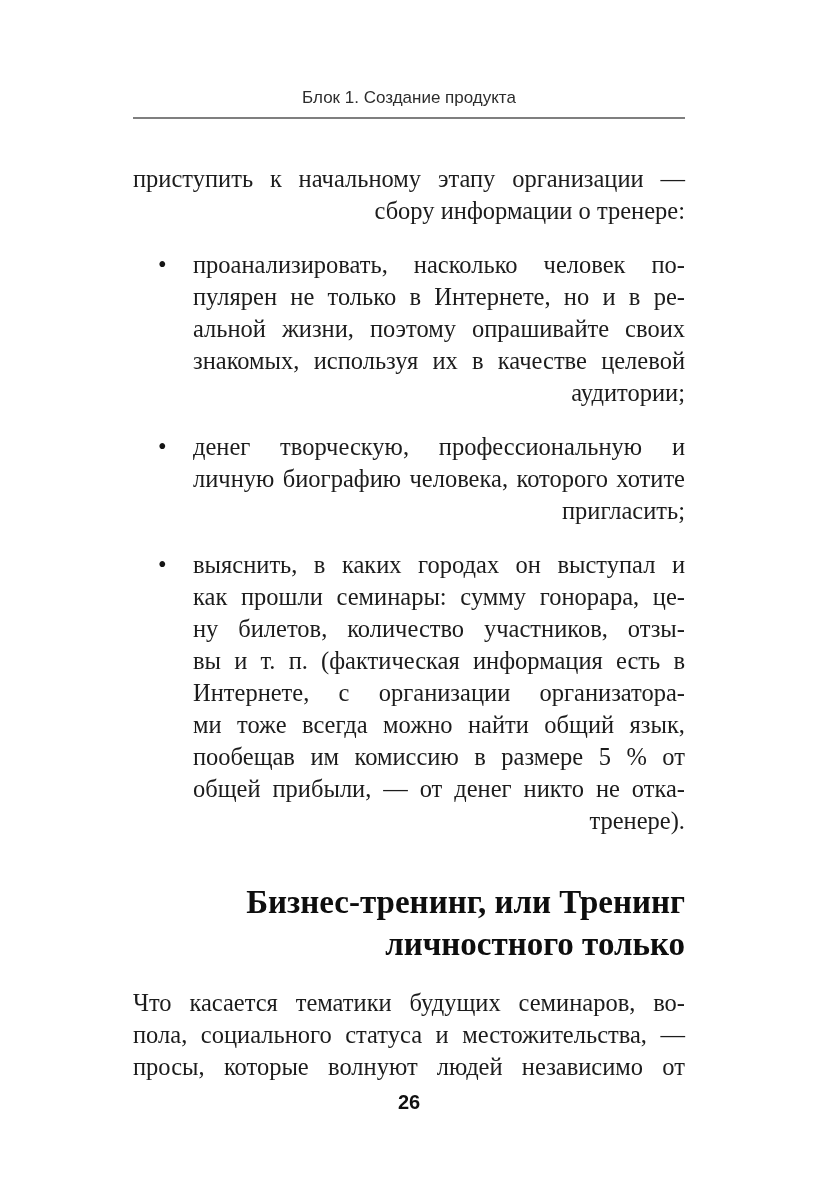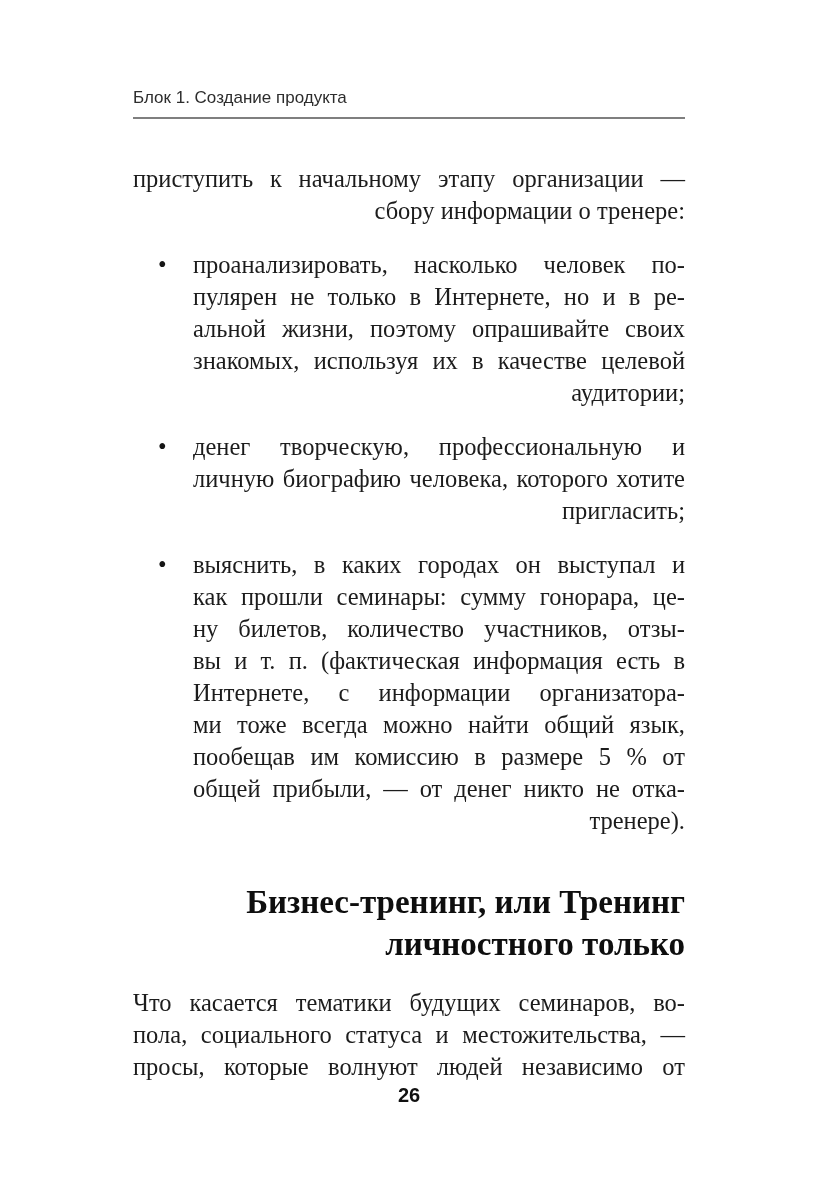--- a/index.html
+++ b/index.html
@@ -12,21 +12,21 @@
     box-sizing: border-box;
     width: 815px; height: 1200px;
     padding: 88px 130px 0 133px;
     color: #1c1c1c;
     overflow: hidden;
   }
   .running-header {
     font-family: "Liberation Sans", sans-serif;
     font-size: 17px;
     line-height: 20px;
-    text-align: left;
+    text-align: center;
     color: #2d2d2d;
     padding-bottom: 9px;
   }
   .header-rule {
     height: 2px;
     background: #7f7f7f;
     border: none;
     margin: 0;
   }
   .body-text {
@@ -59,20 +59,21 @@
   .heading {
     margin: 44px 0 0 0;
     font-family: Liberation Serif, serif;
     font-weight: bold;
     font-size: 33px;
     line-height: 42px;
     color: #0e0e0e;
   }
   .outro { margin: 22px 0 0 0; }
   .page-footer {
+    margin-top: 7px;
     text-align: center;
   }
   .page-number {
     font-family: "Liberation Sans", sans-serif;
     font-weight: bold;
     font-size: 20px;
     line-height: 24px;
     color: #111111;
   }
 </style>
@@ -107,21 +108,21 @@
         <div class="tline j">денег творческую, профессиональную и</div>
         <div class="tline j">личную биографию человека, которого хотите</div>
         <div class="tline">пригласить;</div>
       </li>
       <li>
         <span class="bullet">•</span>
         <div class="tline j">выяснить, в каких городах он выступал и</div>
         <div class="tline j">как прошли семинары: сумму гонорара, це-</div>
         <div class="tline j">ну билетов, количество участников, отзы-</div>
         <div class="tline j">вы и т. п. (фактическая информация есть в</div>
-        <div class="tline j">Интернете, с информации организатора-</div>
+        <div class="tline j">Интернете, с организации организатора-</div>
         <div class="tline j">ми тоже всегда можно найти общий язык,</div>
         <div class="tline j">пообещав им комиссию в размере 5 % от</div>
         <div class="tline j">общей прибыли, — от денег никто не отка-</div>
         <div class="tline">тренере).</div>
       </li>
     </ul>
 
     <h1 class="heading">
       <div class="tline">Бизнес-тренинг, или Тренинг</div>
       <div class="tline">личностного только</div>

